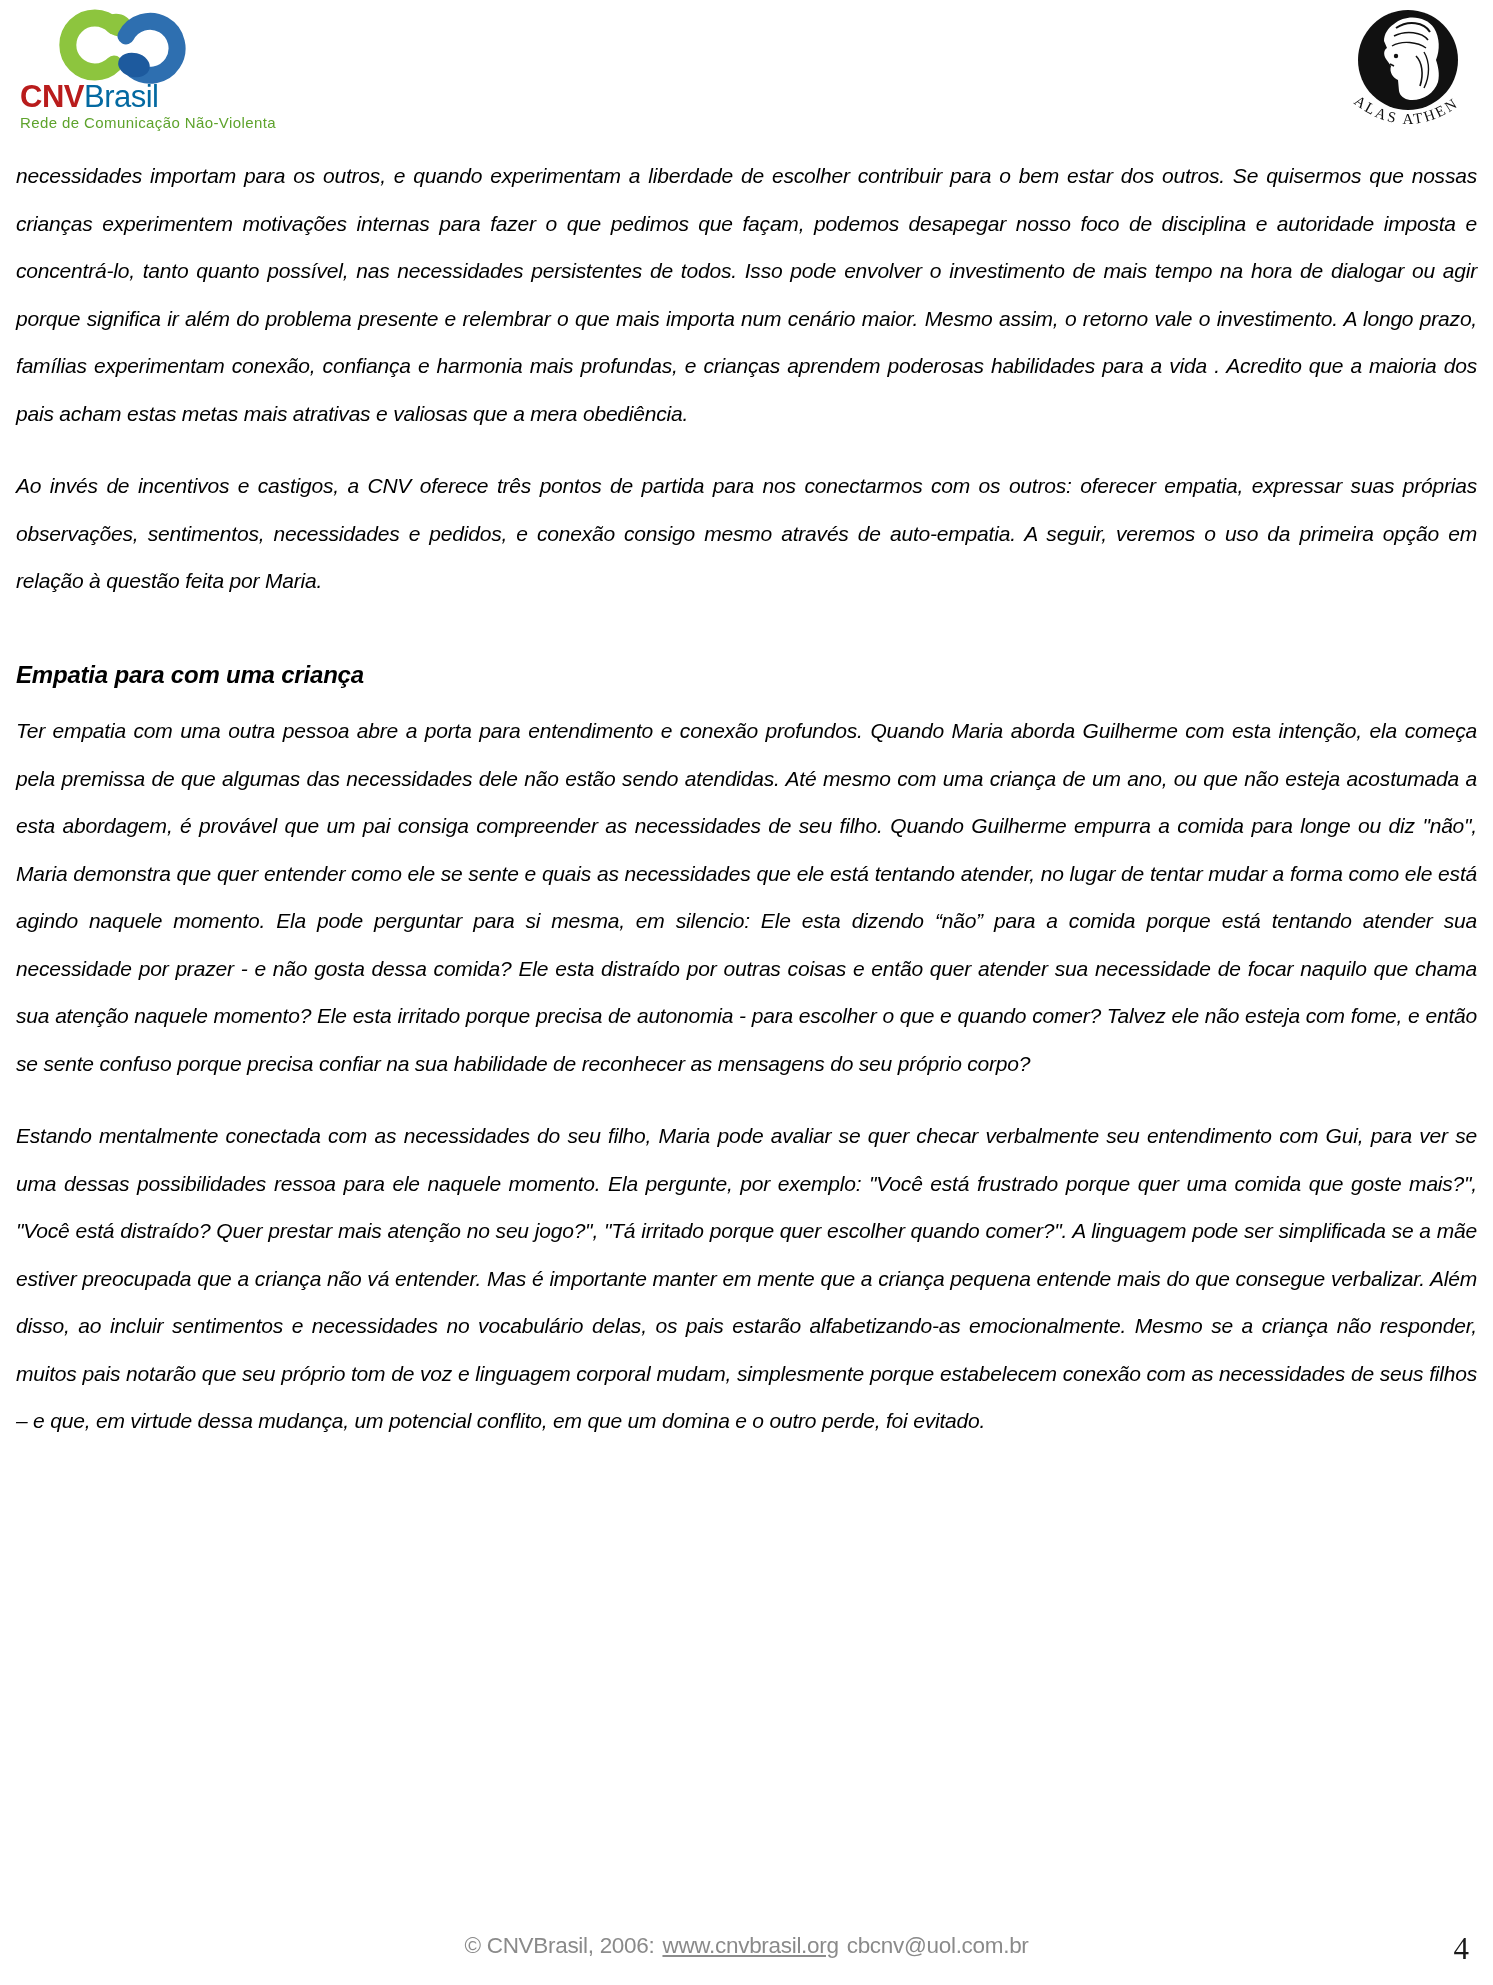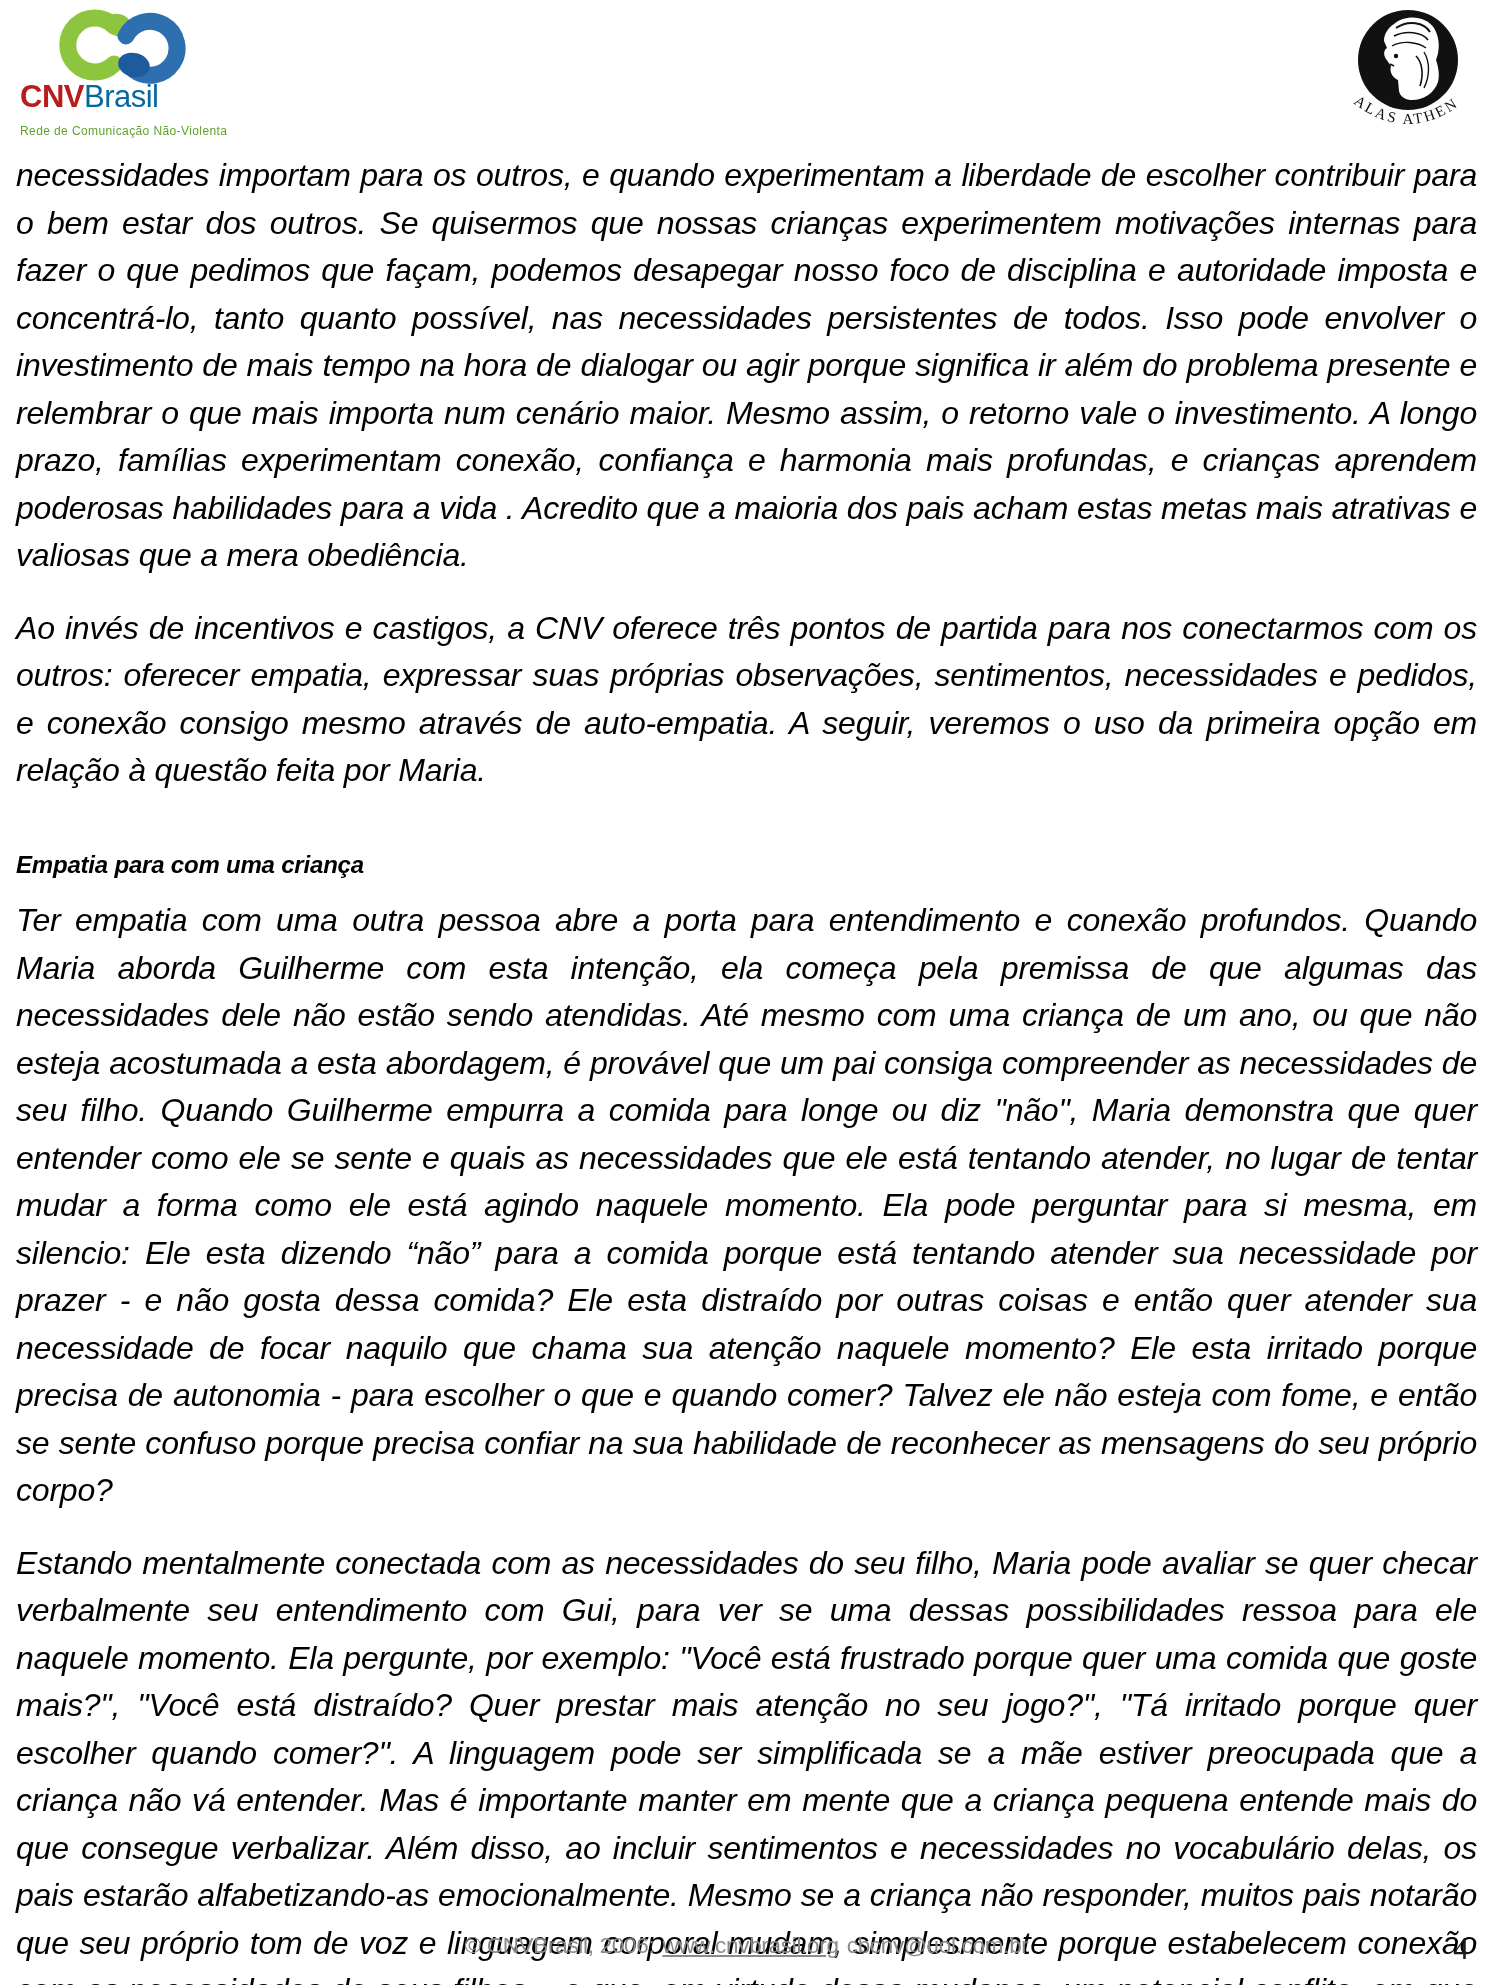--- a/index.html
+++ b/index.html
@@ -30,39 +30,39 @@
   .cnv-wordmark {
     font-size: 31px;
     line-height: 30px;
     letter-spacing: -0.5px;
     white-space: nowrap;
     margin-top: -2px;
   }
   .cnv-wordmark .cnv { font-weight: bold; color: #b91c1c; }
   .cnv-wordmark .brasil { font-weight: normal; color: #0369a1; }
   .cnv-tagline {
-    font-size: 12px;
+    font-size: 15px;
     color: #5ea32c;
     letter-spacing: 0.4px;
-    margin-top: 12px;
+    margin-top: 2px;
     white-space: nowrap;
   }
   .palas-logo { width: 125px; margin-top: 0; }
 
   
   .content {
     position: absolute;
     top: 152px;
     left: 16px;
     right: 16px;
   }
   .content p {
     margin: 0 0 25px 0;
     font-style: italic;
-    font-size: 32px;
+    font-size: 21px;
     line-height: 47.5px;
     text-align: justify;
     letter-spacing: -0.2px;
   }
   .content h2 {
     margin: 46px 0 9px 0;
     font-style: italic;
     font-weight: bold;
     font-size: 24px;
     line-height: 47.5px;

